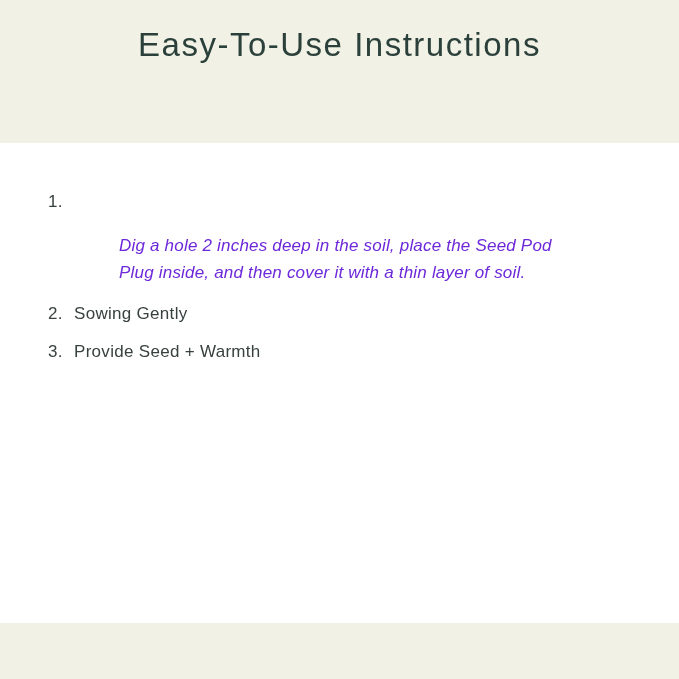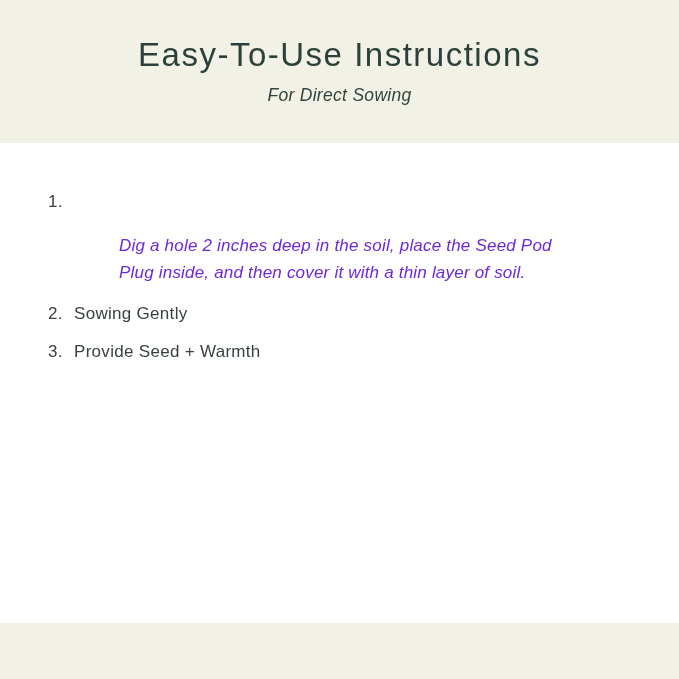--- a/index.html
+++ b/index.html
@@ -16,21 +16,21 @@
     overflow: hidden;
   }
   .band {
     background: #f1f2e5;
     width: 100%;
   }
   .header-band {
     height: 143px;
     text-align: center;
     box-sizing: border-box;
-    padding-top: 34px;
+    padding-top: 24px;
   }
   .page-title {
     margin: 0;
     font-size: 33px;
     font-weight: 500;
     letter-spacing: 1.5px;
     color: #2c403b;
     line-height: 1.25;
   }
   .page-subtitle {
@@ -78,21 +78,20 @@
     height: 56px;
   }
 </style>
 </head>
 <body>
 
 <div class="card">
 
   <header class="band header-band">
     <h1 class="page-title">Easy-To-Use Instructions</h1>
-    <p class="page-subtitle">For Direct Sowing</p>
   </header>
 
   <main class="body-area">
 
     <section class="step">
       <div class="step-heading">
         <span class="step-number">1.</span>
       </div>
       <p class="step-description">Dig a hole 2 inches deep in the soil, place the Seed Pod
 Plug inside, and then cover it with a thin layer of soil.</p>

